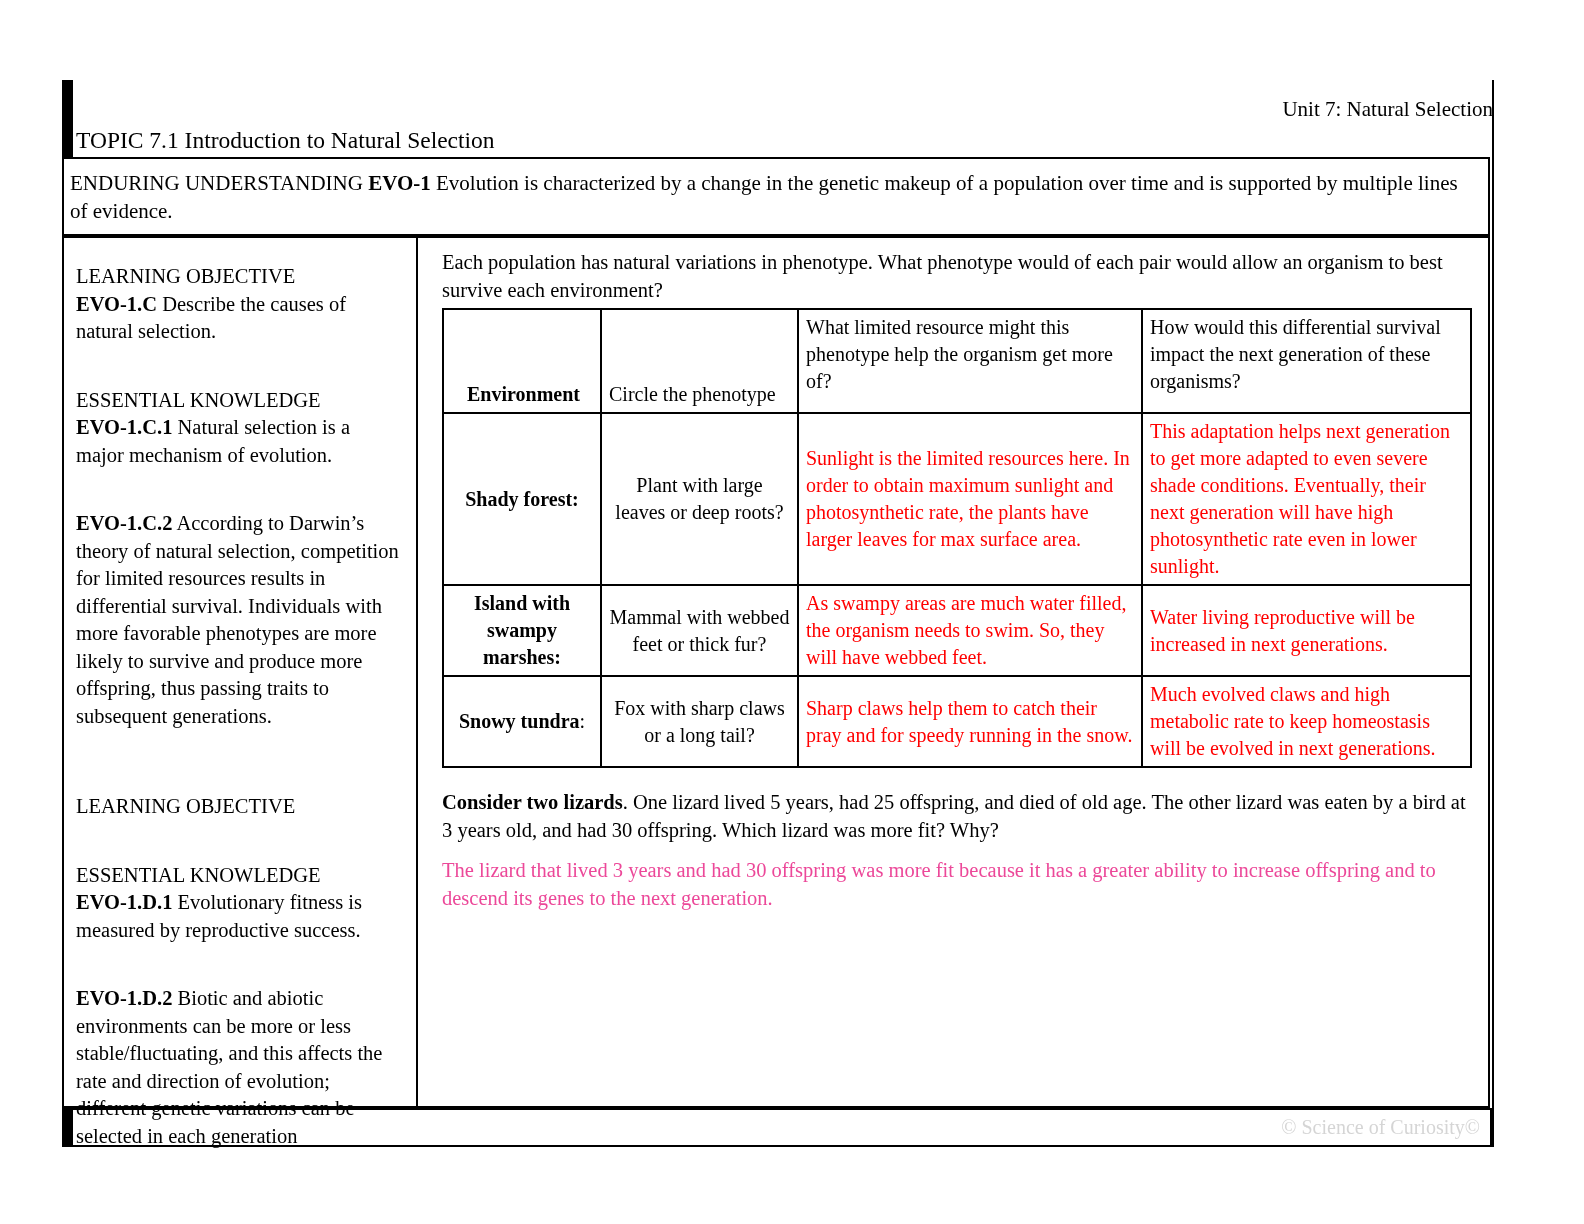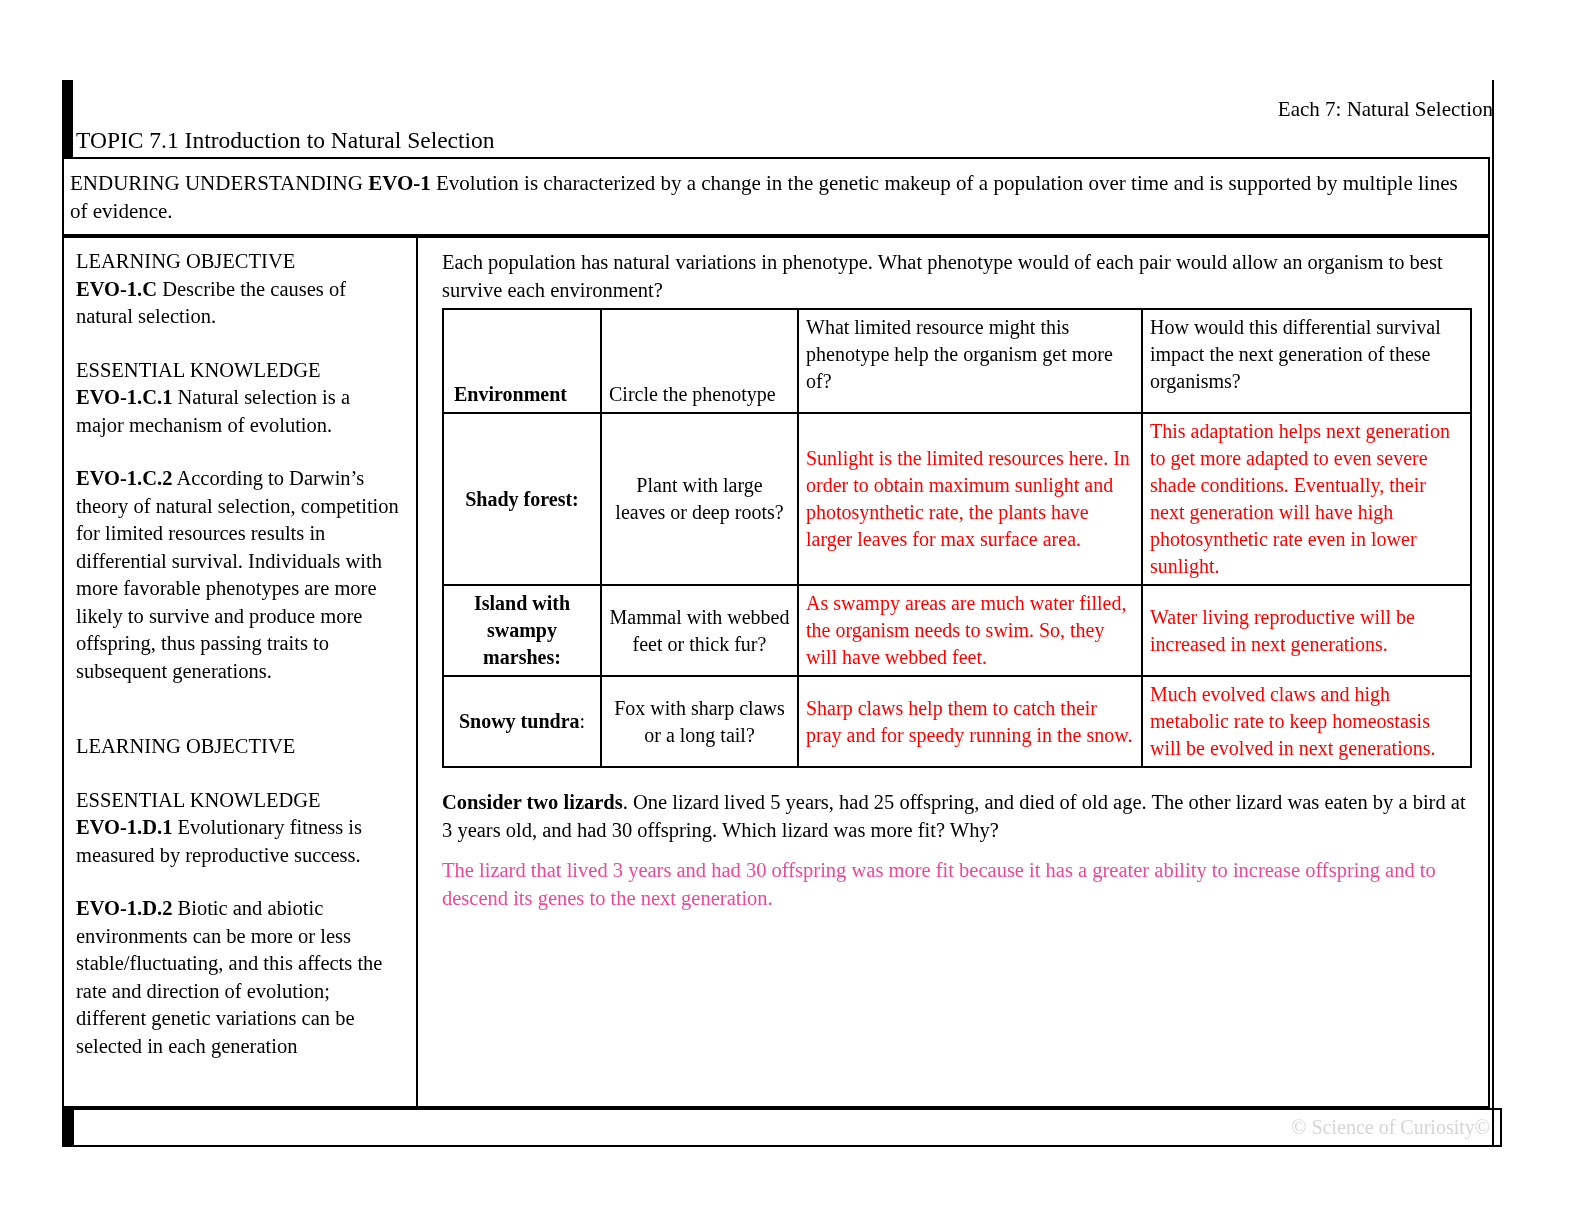--- a/index.html
+++ b/index.html
@@ -78,21 +78,21 @@
   }
   #right-col {
     flex: 1;
     border-right: 2.5px solid #000000;
     border-bottom: 2.5px solid #000000;
     border-top: 2.5px solid #000000;
     padding: 10px 16px 0 24px;
     font-size: 20.5px;
     line-height: 28px;
   }
-  .para { margin: 0 0 0 0; }
+  .para { margin: 15px 0 0 0; }
   .para + .para { margin-top: 0; }
   .gap { height: 26px; }
   .gap-sm { height: 22px; }
 
   
   #pheno-intro { margin: 0 0 4px 0; }
   table#pheno-table {
     border-collapse: collapse;
     width: 957px;
     table-layout: fixed;
@@ -105,57 +105,56 @@
     line-height: 27px;
     padding: 4px 7px;
     font-weight: normal;
     text-align: left;
   }
   #pheno-table .c-env   { width: 158px; text-align: center; font-weight: bold; }
   #pheno-table .c-phen  { width: 197px; text-align: center; }
   #pheno-table .c-res   { width: 344px; }
   #pheno-table .c-gen   { width: 329px; }
   #pheno-table thead td { vertical-align: bottom; }
-  #pheno-table thead td.c-env { vertical-align: bottom; text-align: left; padding-left: 10px;}
+  #pheno-table thead td.c-env { vertical-align: bottom; text-align: center; padding-left: 10px;}
   #pheno-table thead td.c-phen { text-align: left; vertical-align: bottom; }
   #pheno-table thead td.c-res,
   #pheno-table thead td.c-gen { vertical-align: top; }
   .red { color: #FF0000; }
   .hdr-row td { height: 104px; }
 
   
   #lizard-block { margin-top: 20px; font-size: 20.5px; line-height: 28px; }
   #lizard-answer { margin-top: 12px; color: #ec4899; }
 
   
   #footer-band {
     position: absolute;
     left: 62px; top: 1108px;
     width: 1430px; height: 39px;
     border: 2.5px solid #000000;
-    margin-left: 10px;
   }
   #watermark {
     position: absolute;
     right: 10px; top: 6px;
     font-size: 20px;
     color: #d5d5d5;
     white-space: nowrap;
   }
 </style>
 </head>
 <body>
 
 <div id="page">
 
   <div class="black-bar" id="black-bar-top"></div>
   <div class="black-bar" id="black-bar-bottom"></div>
   <div id="right-rule-outer"></div>
 
-  <div id="unit-header">Each 7: Natural Selection</div>
+  <div id="unit-header">Unit 7: Natural Selection</div>
   <div id="topic-title">TOPIC 7.1 Introduction to Natural Selection</div>
 
   <div id="eu-band">
     <span>ENDURING UNDERSTANDING </span><b>EVO-1</b><span> Evolution is characterized by a change in the genetic makeup of a population over time and is supported by multiple lines of evidence.</span>
   </div>
 
   <div id="main-cols">
 
     <div id="left-col">
 

